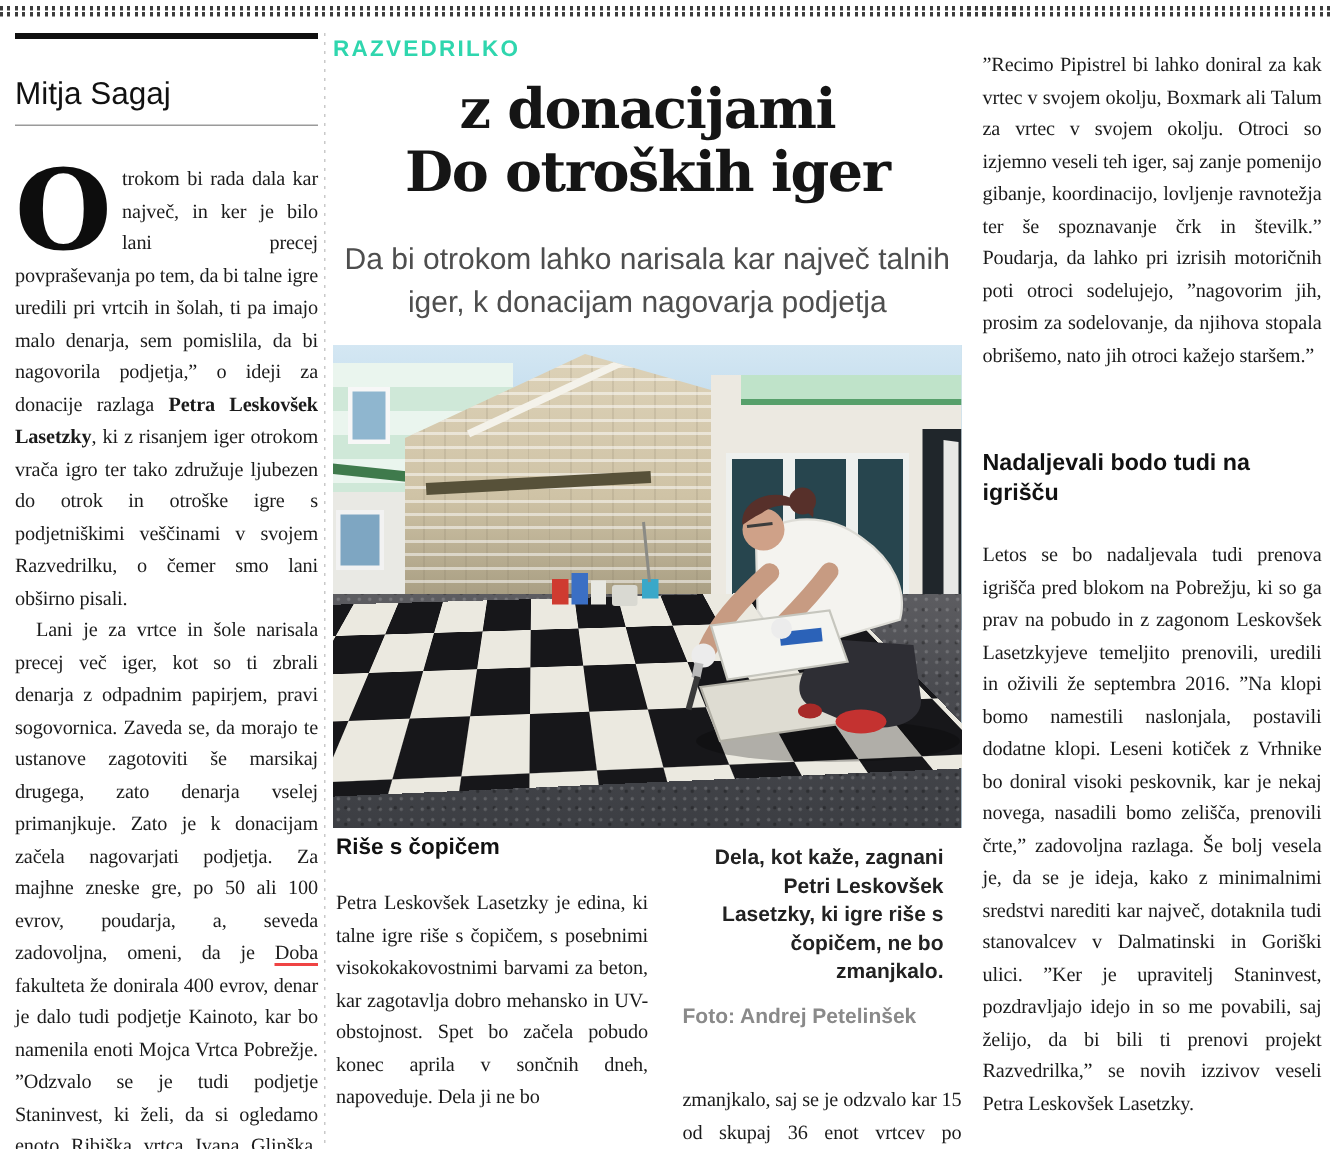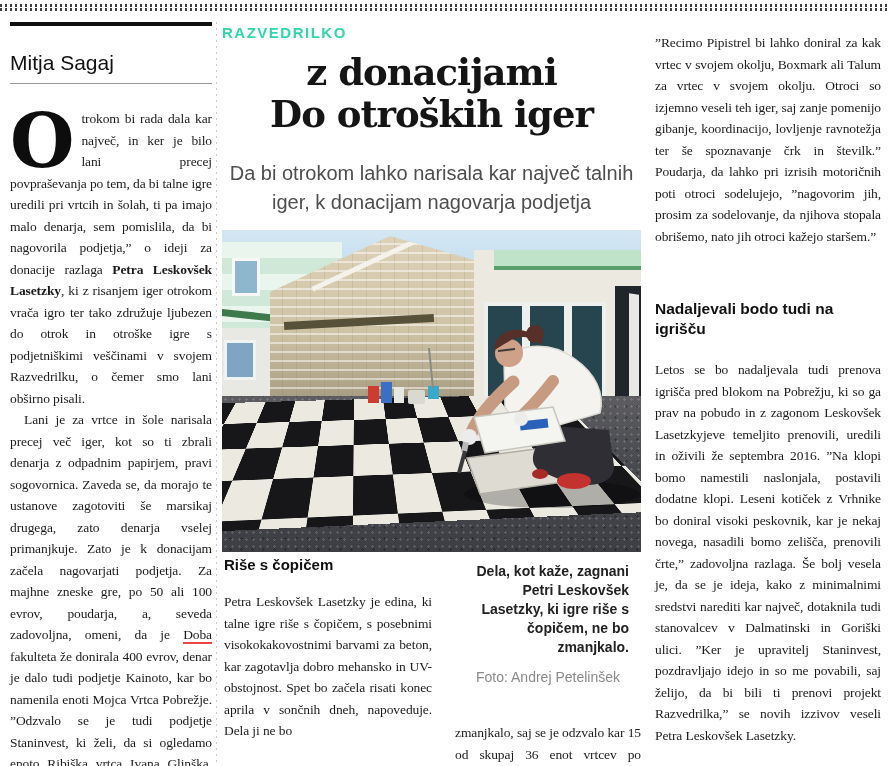--- a/index.html
+++ b/index.html
@@ -69,21 +69,21 @@
                 background-size:58px 58px;
                 transform:perspective(250px) rotateX(50deg) rotateZ(-2.5deg);
                 transform-origin:50% 0%;}
   .painter-svg{position:absolute;inset:0;}
   
   .cb-left{position:absolute;left:2px;top:556px;width:208px;}
   .minihead{font-family:"Liberation Sans",sans-serif;font-weight:bold;font-size:15px;color:#111;margin:0 0 18px 0;}
   .cb-right{position:absolute;left:233px;top:550px;width:186px;}
   .caption{font-family:"Liberation Sans",sans-serif;font-weight:bold;font-size:14px;line-height:19px;
            text-align:right;color:#222;margin:12px;}
-  .credit{font-family:"Liberation Sans",sans-serif;font-size:14px;color:#8a8a8a;text-align:center;margin:2px 0 0 0;}
+  .credit{font-family:"Liberation Sans",sans-serif;font-size:14px;color:#8a8a8a;text-align:left;margin:2px 0 0 0;font-weight:bold;}
   .cb-right p.body{margin-top:37px;}
   
   .col-right{position:absolute;left:655px;top:4px;width:226px;}
   .col-right .para1{margin-top:28px;}
   .rsubhead{font-family:"Liberation Sans",sans-serif;font-weight:bold;font-size:15.5px;line-height:20px;
             color:#111;margin:52px 0 20px 0;}
 </style>
 </head>
 <body>
 
@@ -159,21 +159,21 @@
         <line x1="243" y1="221" x2="237" y2="243" stroke="#3a3a3a" stroke-width="4"></line>
         <circle cx="287" cy="123" r="14" fill="#cfa188"></circle>
         <path d="M273,120 C271,103 294,94 309,104 C316,100 322,106 320,115 C312,106 296,104 286,112 C280,115 276,118 273,120 Z" fill="#57302a"></path>
         <circle cx="313" cy="104" r="9" fill="#57302a"></circle>
         <line x1="276" y1="121" x2="293" y2="119" stroke="#3c3c3c" stroke-width="2"></line>
       </svg>
     </div>
 
     <div class="cb-left">
       <p class="minihead">Riše s čopičem</p>
-      <p class="body">Petra Leskovšek Lasetzky je edina, ki talne igre riše s čopičem, s posebnimi visokokakovostnimi barvami za beton, kar zagotavlja dobro mehansko in UV-obstojnost. Spet bo začela risati konec aprila v sončnih dneh, napoveduje. Dela ji ne bo</p>
+      <p class="body">Petra Leskovšek Lasetzky je edina, ki talne igre riše s čopičem, s posebnimi visokokakovostnimi barvami za beton, kar zagotavlja dobro mehansko in UV-obstojnost. Spet bo začela pobudo konec aprila v sončnih dneh, napoveduje. Dela ji ne bo</p>
     </div>
 
     <div class="cb-right">
       <p class="caption">Dela, kot kaže, zagnani Petri Leskovšek Lasetzky, ki igre riše s čopičem, ne bo zmanjkalo.</p>
       <p class="credit">Foto: Andrej Petelinšek</p>
       <p class="body">zmanjkalo, saj se je odzvalo kar 15 od skupaj 36 enot vrtcev po Mariboru. In že razkriva ambicije po vseslovenski prisotnosti:</p>
     </div>
   </div>
 
   <div class="col-right">

